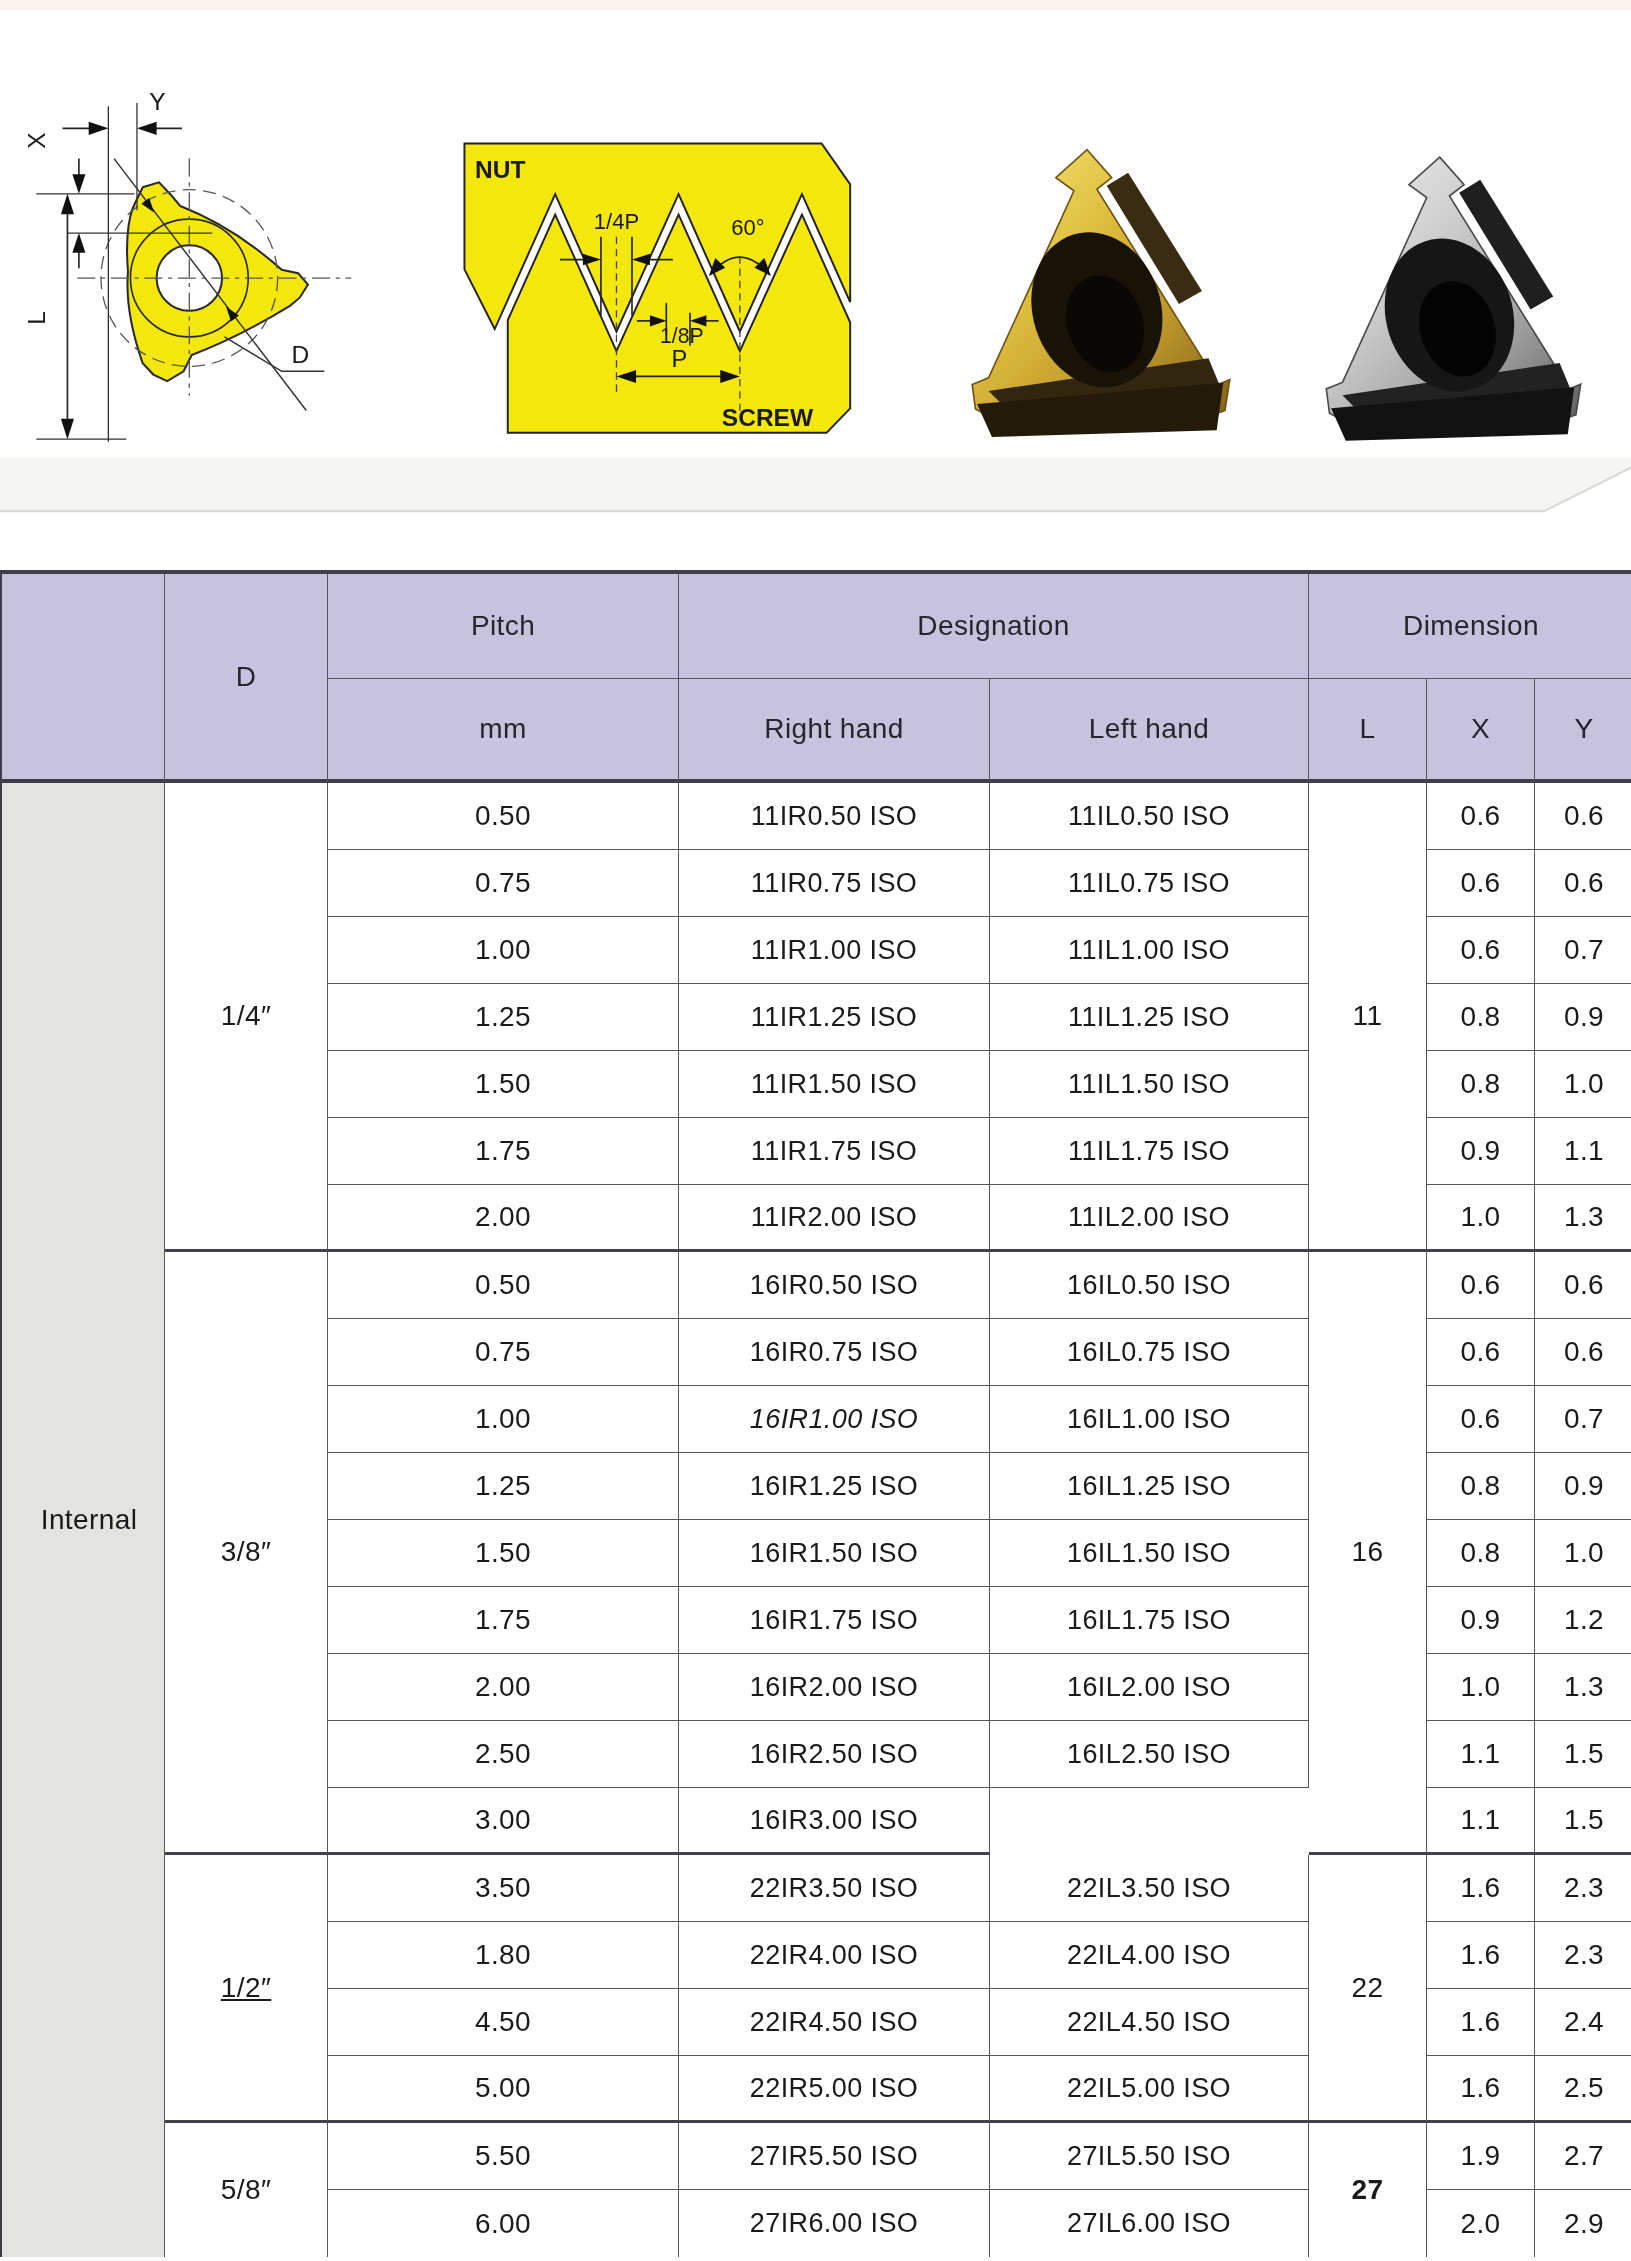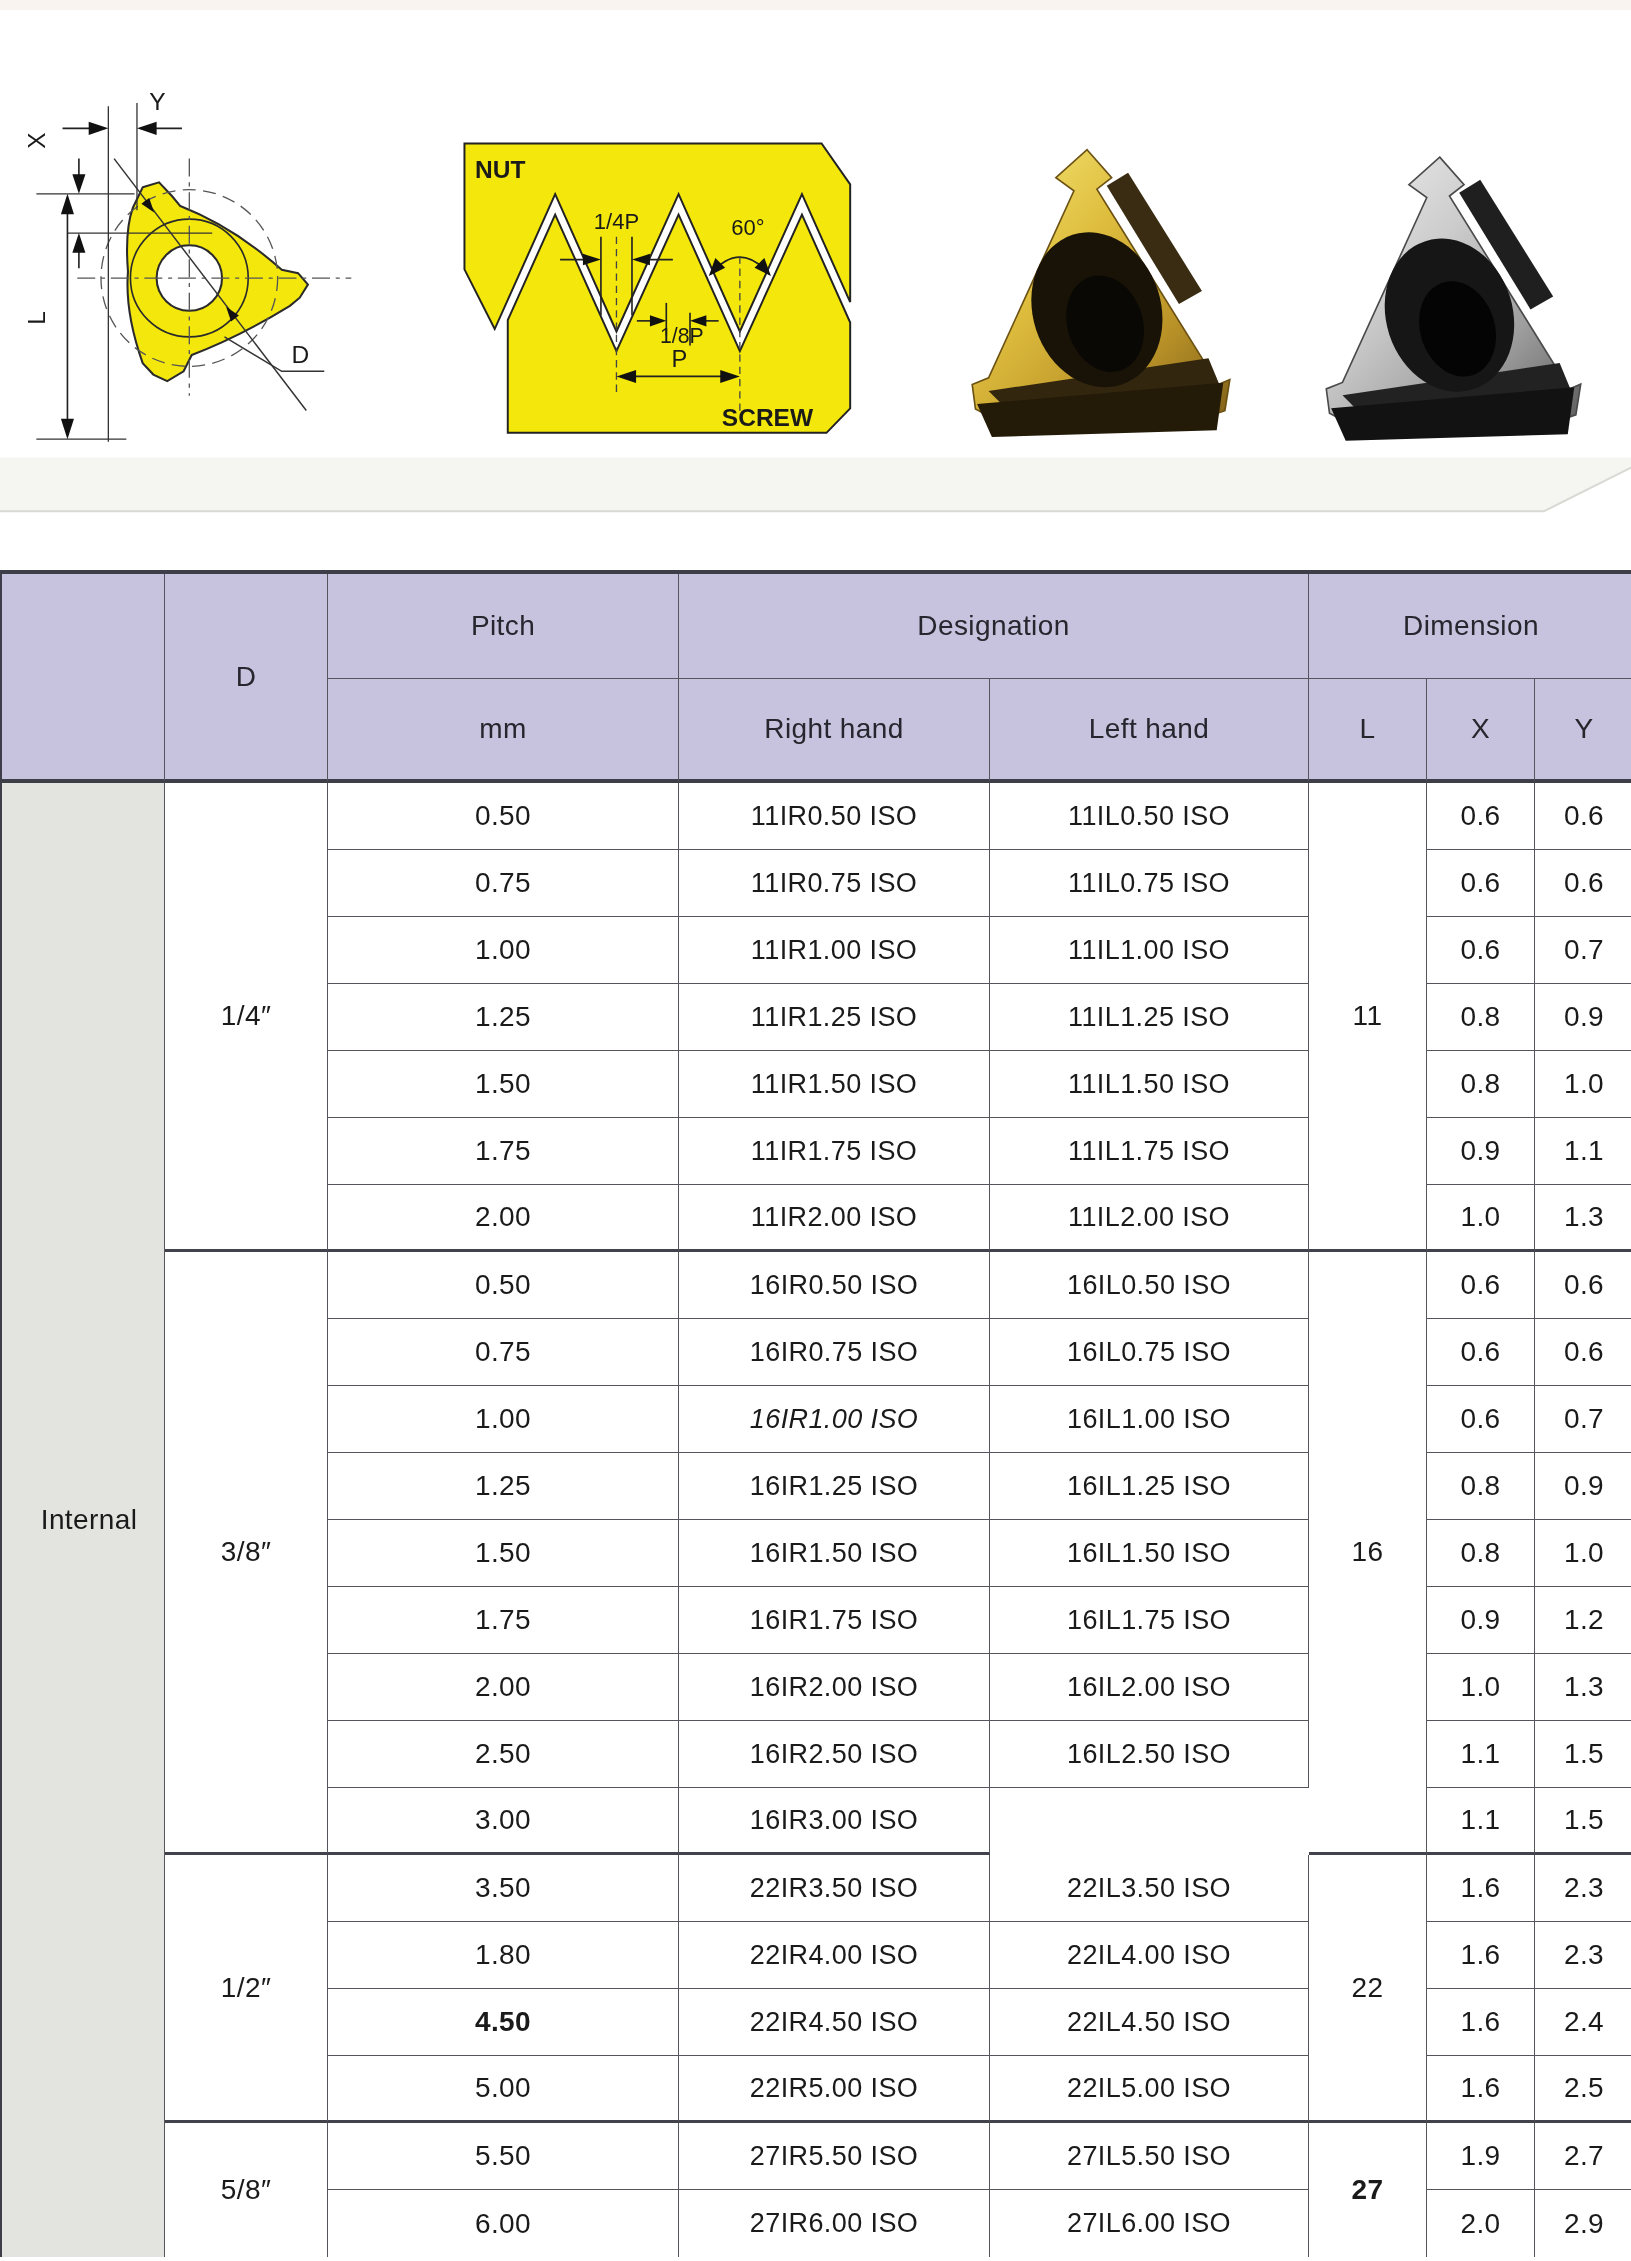--- a/index.html
+++ b/index.html
@@ -255,33 +255,33 @@
       <div class="c big nor" style="grid-area: 16 / 8;">1.3</div>
       <div class="c big" style="grid-area: 17 / 3;">2.50</div>
       <div class="c" style="grid-area: 17 / 4;">16IR2.50 ISO</div>
       <div class="c" style="grid-area: 17 / 5;">16IL2.50 ISO</div>
       <div class="c big" style="grid-area: 17 / 7;">1.1</div>
       <div class="c big nor" style="grid-area: 17 / 8;">1.5</div>
       <div class="c big thb" style="grid-area: 18 / 3;">3.00</div>
       <div class="c thb" style="grid-area: 18 / 4;">16IR3.00 ISO</div>
       <div class="c big thb" style="grid-area: 18 / 7;">1.1</div>
       <div class="c big nor thb" style="grid-area: 18 / 8;">1.5</div>
-      <div class="c big thb" style="grid-area: 19 / 2 / 23;">1/2″</div>
+      <div class="c big thb" style="grid-area: 19 / 2 / 23; text-decoration: underline;">1/2″</div>
       <div class="c big thb" style="grid-area: 19 / 6 / 23;">22</div>
       <div class="c big" style="grid-area: 19 / 3;">3.50</div>
       <div class="c" style="grid-area: 19 / 4;">22IR3.50 ISO</div>
       <div class="c" style="grid-area: 19 / 5;">22IL3.50 ISO</div>
       <div class="c big" style="grid-area: 19 / 7;">1.6</div>
       <div class="c big nor" style="grid-area: 19 / 8;">2.3</div>
       <div class="c big" style="grid-area: 20 / 3;">1.80</div>
       <div class="c" style="grid-area: 20 / 4;">22IR4.00 ISO</div>
       <div class="c" style="grid-area: 20 / 5;">22IL4.00 ISO</div>
       <div class="c big" style="grid-area: 20 / 7;">1.6</div>
       <div class="c big nor" style="grid-area: 20 / 8;">2.3</div>
-      <div class="c big" style="grid-area: 21 / 3; font-weight: bold;">4.50</div>
+      <div class="c big" style="grid-area: 21 / 3;">4.50</div>
       <div class="c" style="grid-area: 21 / 4;">22IR4.50 ISO</div>
       <div class="c" style="grid-area: 21 / 5;">22IL4.50 ISO</div>
       <div class="c big" style="grid-area: 21 / 7;">1.6</div>
       <div class="c big nor" style="grid-area: 21 / 8;">2.4</div>
       <div class="c big thb" style="grid-area: 22 / 3;">5.00</div>
       <div class="c thb" style="grid-area: 22 / 4;">22IR5.00 ISO</div>
       <div class="c thb" style="grid-area: 22 / 5;">22IL5.00 ISO</div>
       <div class="c big thb" style="grid-area: 22 / 7;">1.6</div>
       <div class="c big nor thb" style="grid-area: 22 / 8;">2.5</div>
       <div class="c big nob" style="grid-area: 23 / 2 / 25;">5/8″</div>

